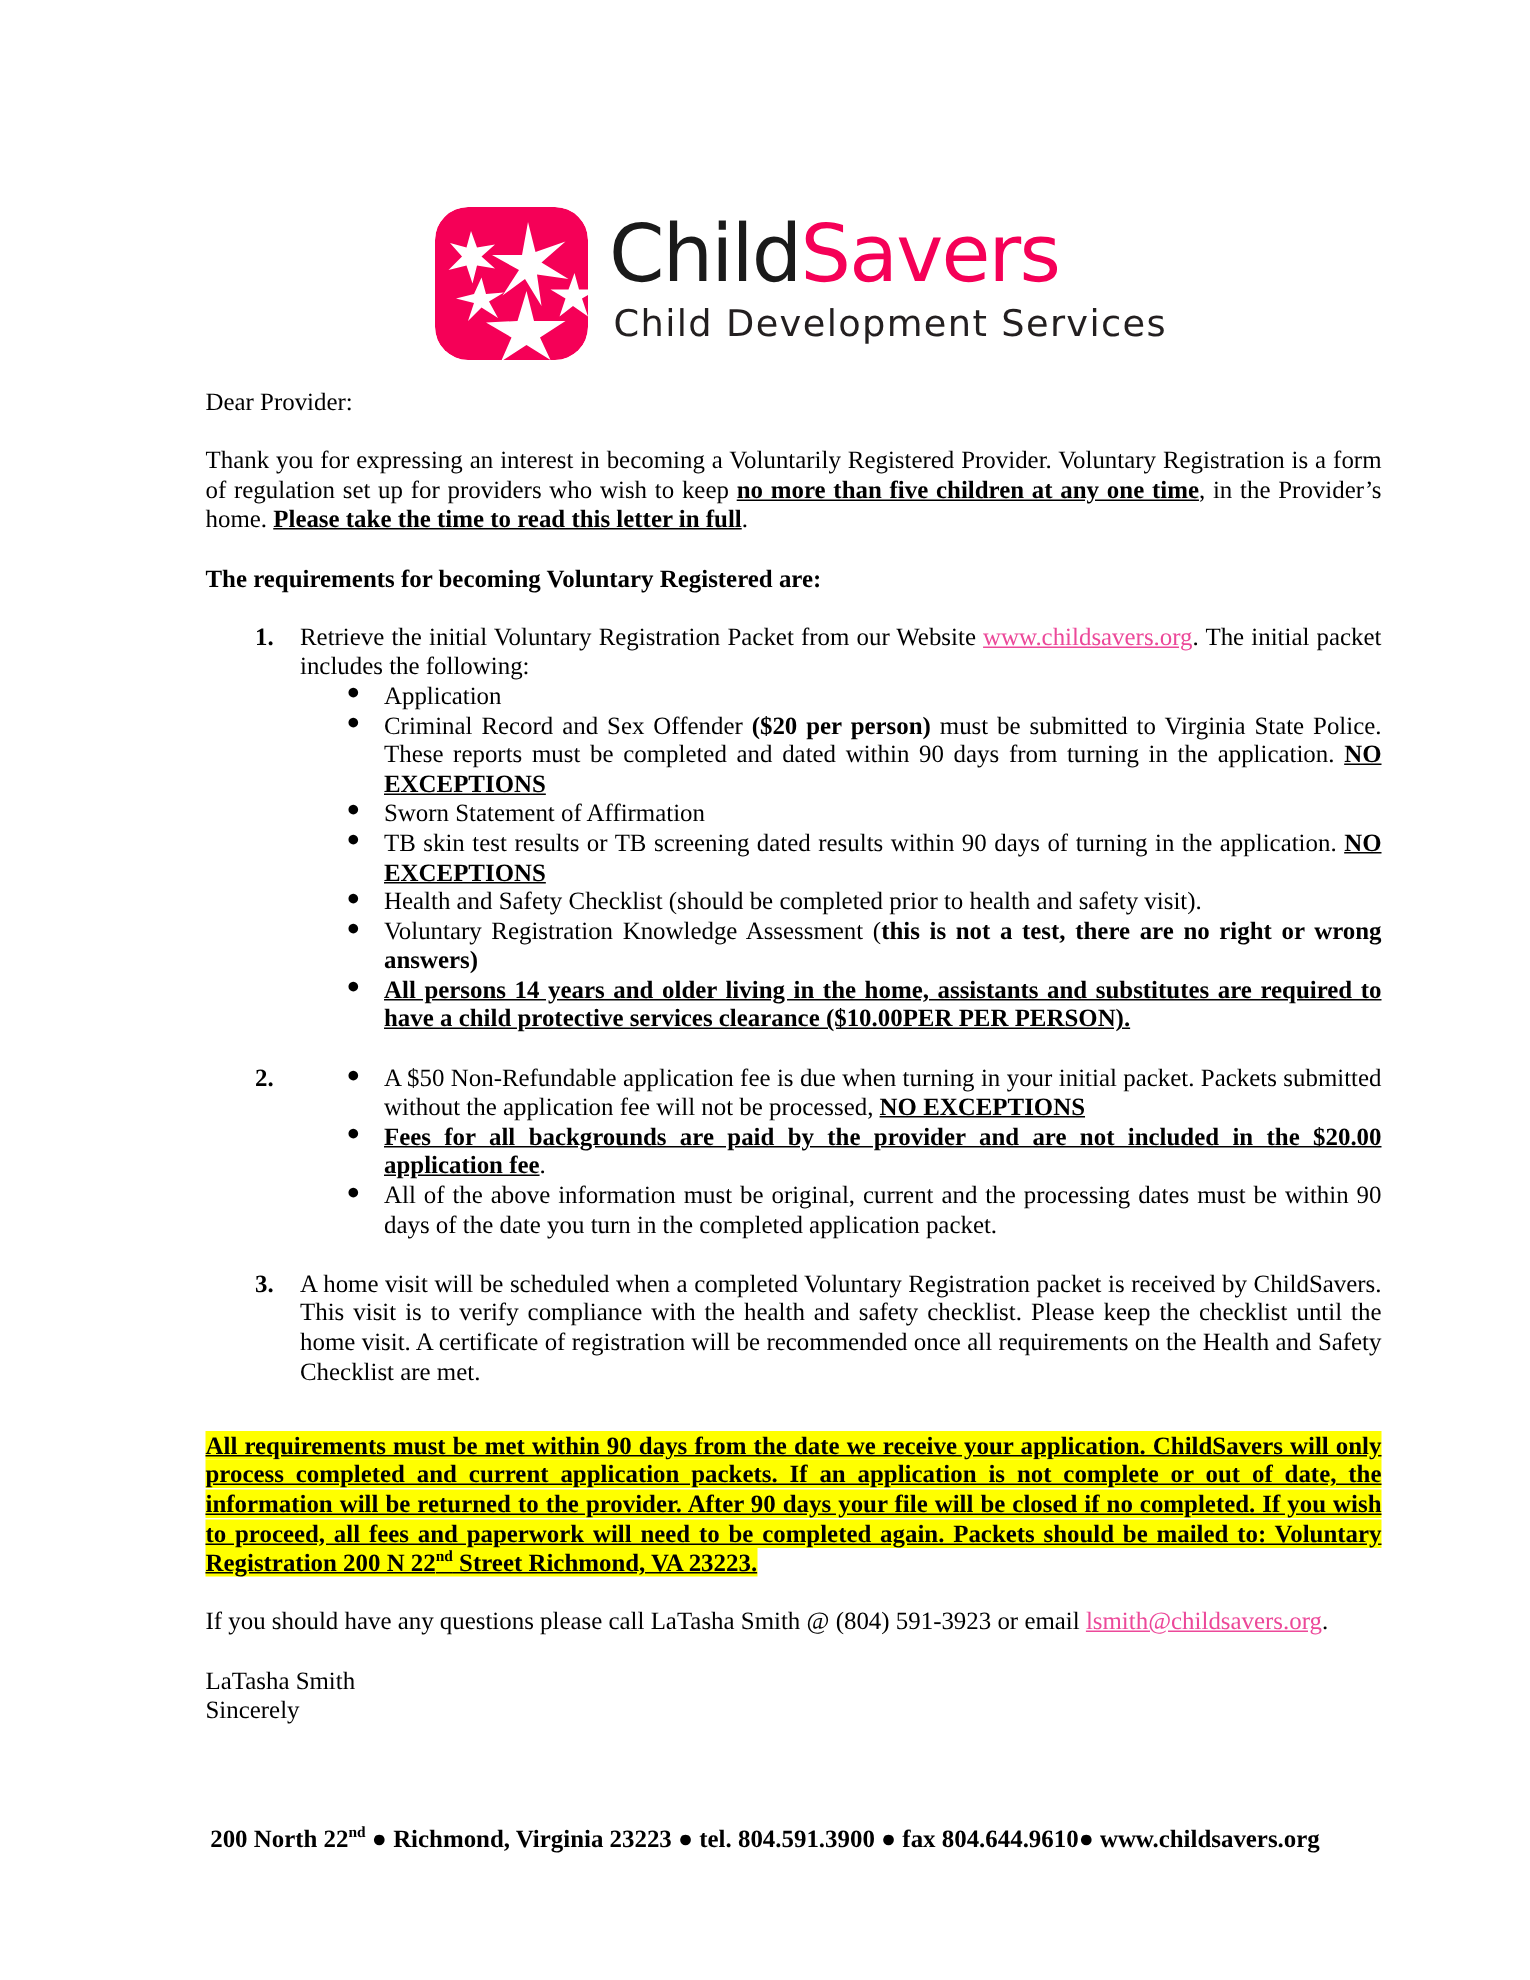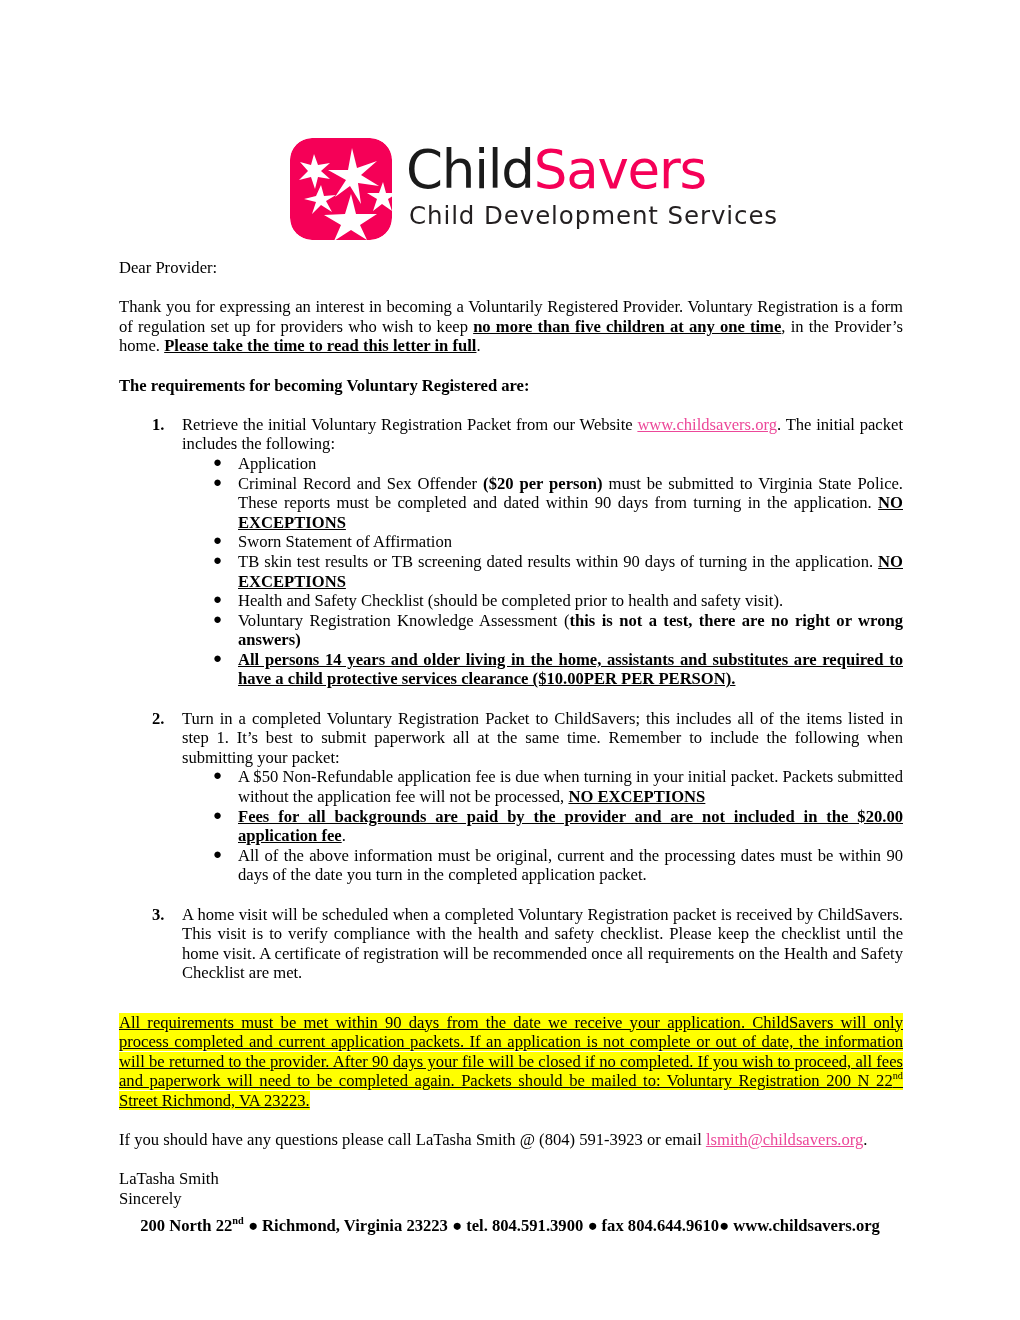--- a/index.html
+++ b/index.html
@@ -67,21 +67,21 @@
     letter-spacing: 0.9px;
     color: #231f20;
     white-space: nowrap;
     margin-top: 1px;
     margin-left: 3px;
   }
 
   
   .doc {
     position: absolute;
-    left: 119px;
+    left: 137px;
     top: 258px;
     width: 784px;
     font-size: 16.6px;
     line-height: 19.6px;
   }
   p.para {
     margin: 0;
     text-align: justify;
   }
   .spacer { height: 19.6px; }
@@ -127,21 +127,21 @@
   ul.bullets > li > .dot {
     position: absolute;
     left: 31px;
     top: -1px;
     font-size: 15px;
     line-height: 19.6px;
   }
 
   
   .highlight-block {
-    font-weight: normal;
+    font-weight: bold;
     text-decoration: underline;
     text-align: justify;
     background: transparent;
     width: 784px;
   }
   .highlight-block span.hl {
     background: #ffff00;
     box-decoration-break: clone;
     -webkit-box-decoration-break: clone;
   }
@@ -234,21 +234,20 @@
             <span class="dot">●</span>
             <b class="u">All persons 14 years and older living in the home, assistants and substitutes are required to have a child protective services clearance ($10.00PER PER PERSON).</b>
           </li>
         </ul>
       </li>
 
       <div class="spacer"></div>
 
       <li>
         <span class="num">2.</span>
-        <span>Turn in a completed Voluntary Registration Packet to ChildSavers; this includes all of the items listed in step 1. It’s best to submit paperwork all at the same time. Remember to include the following when submitting your packet:</span>
         <ul class="bullets">
           <li>
             <span class="dot">●</span>
             <span>A $50 Non-Refundable application fee is due when turning in your initial packet. Packets submitted without the application fee will not be processed, </span><b class="u">NO EXCEPTIONS</b>
           </li>
           <li>
             <span class="dot">●</span>
             <b class="u">Fees for all backgrounds are paid by the provider and are not included in the $20.00 application fee</b><span>.</span>
           </li>
           <li>

